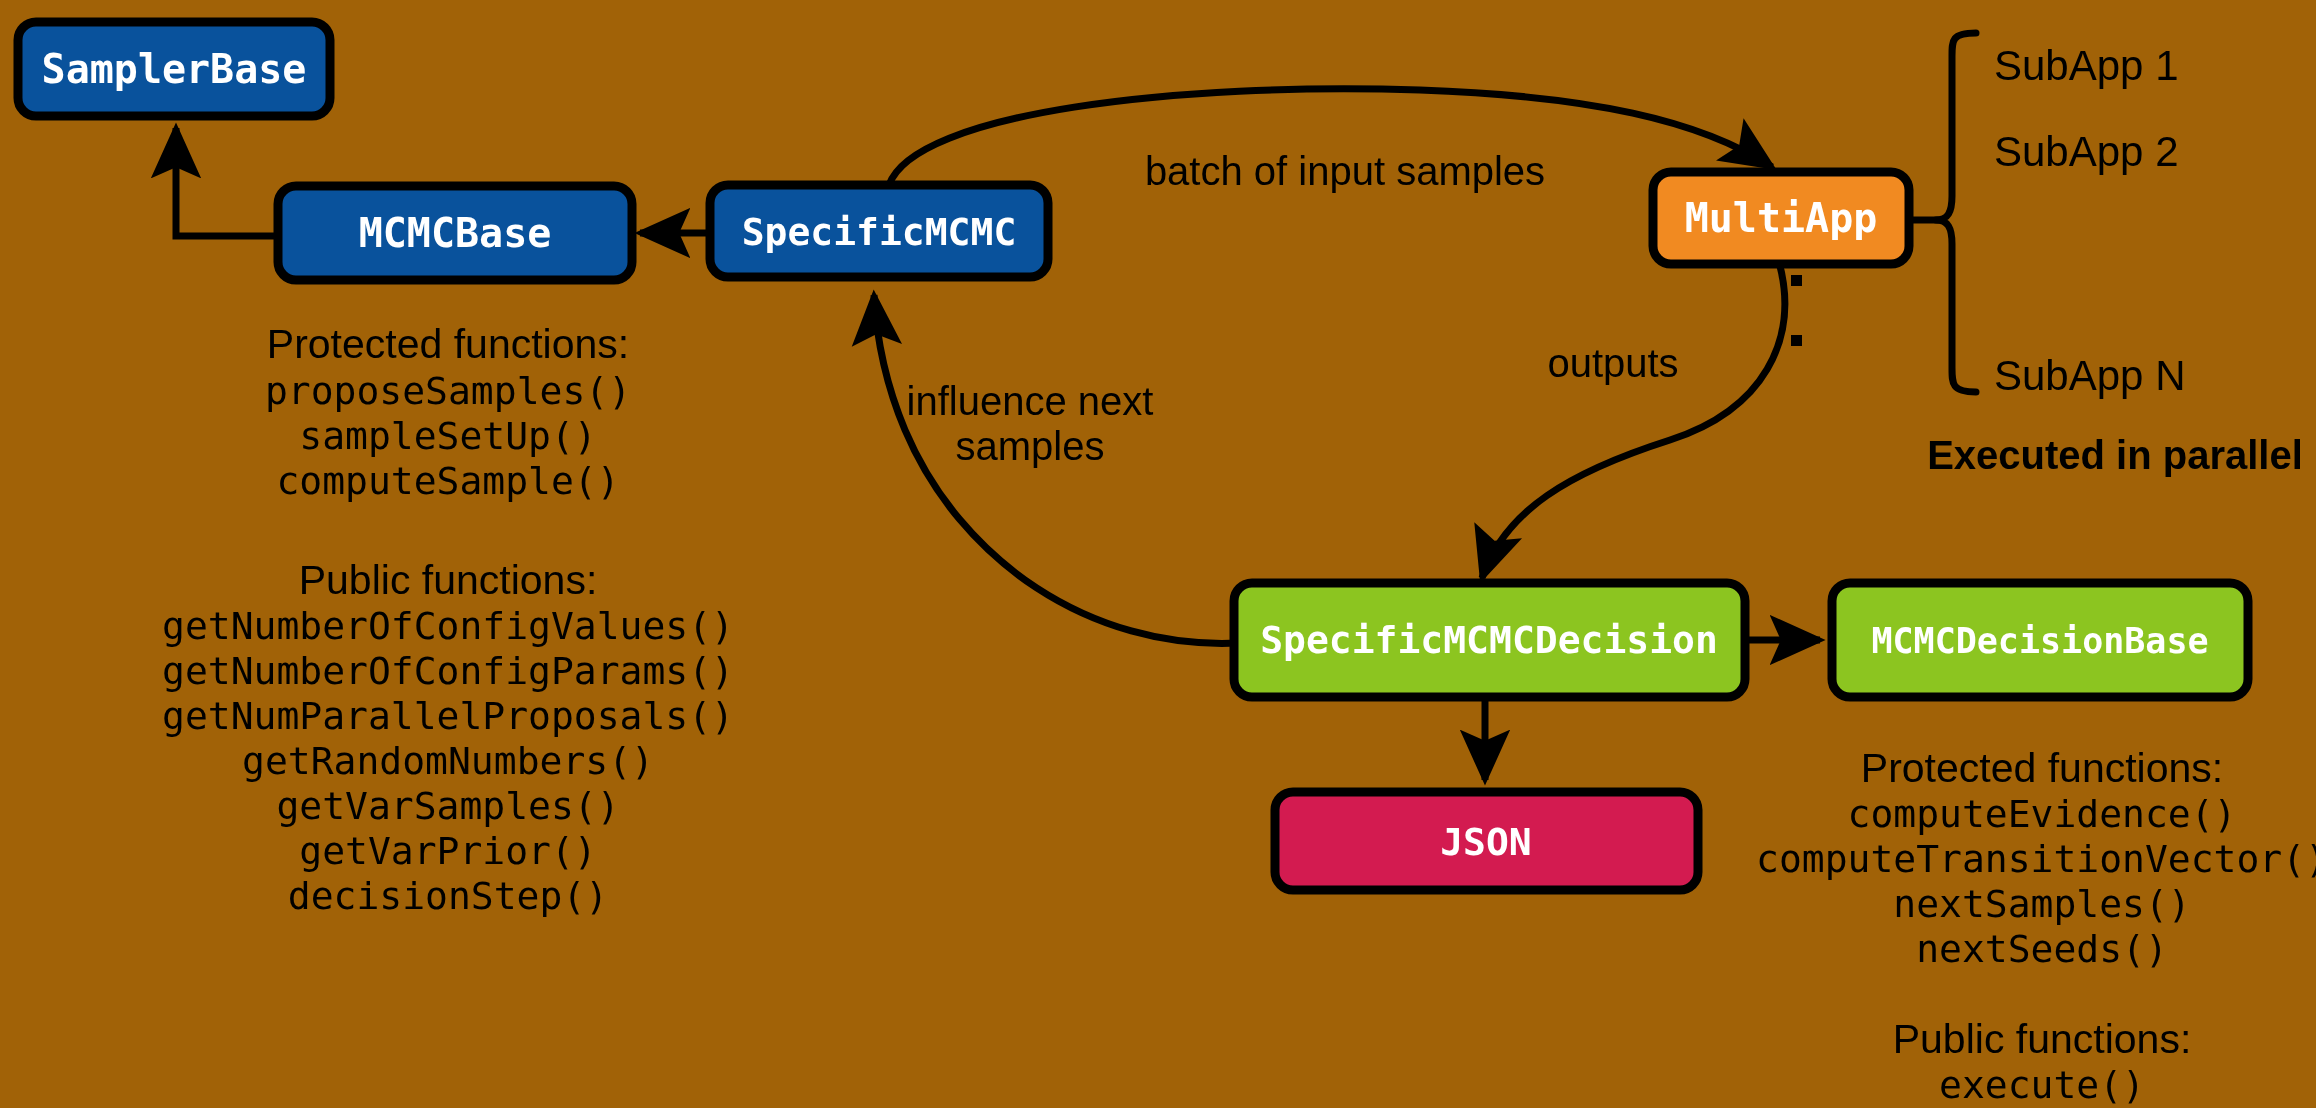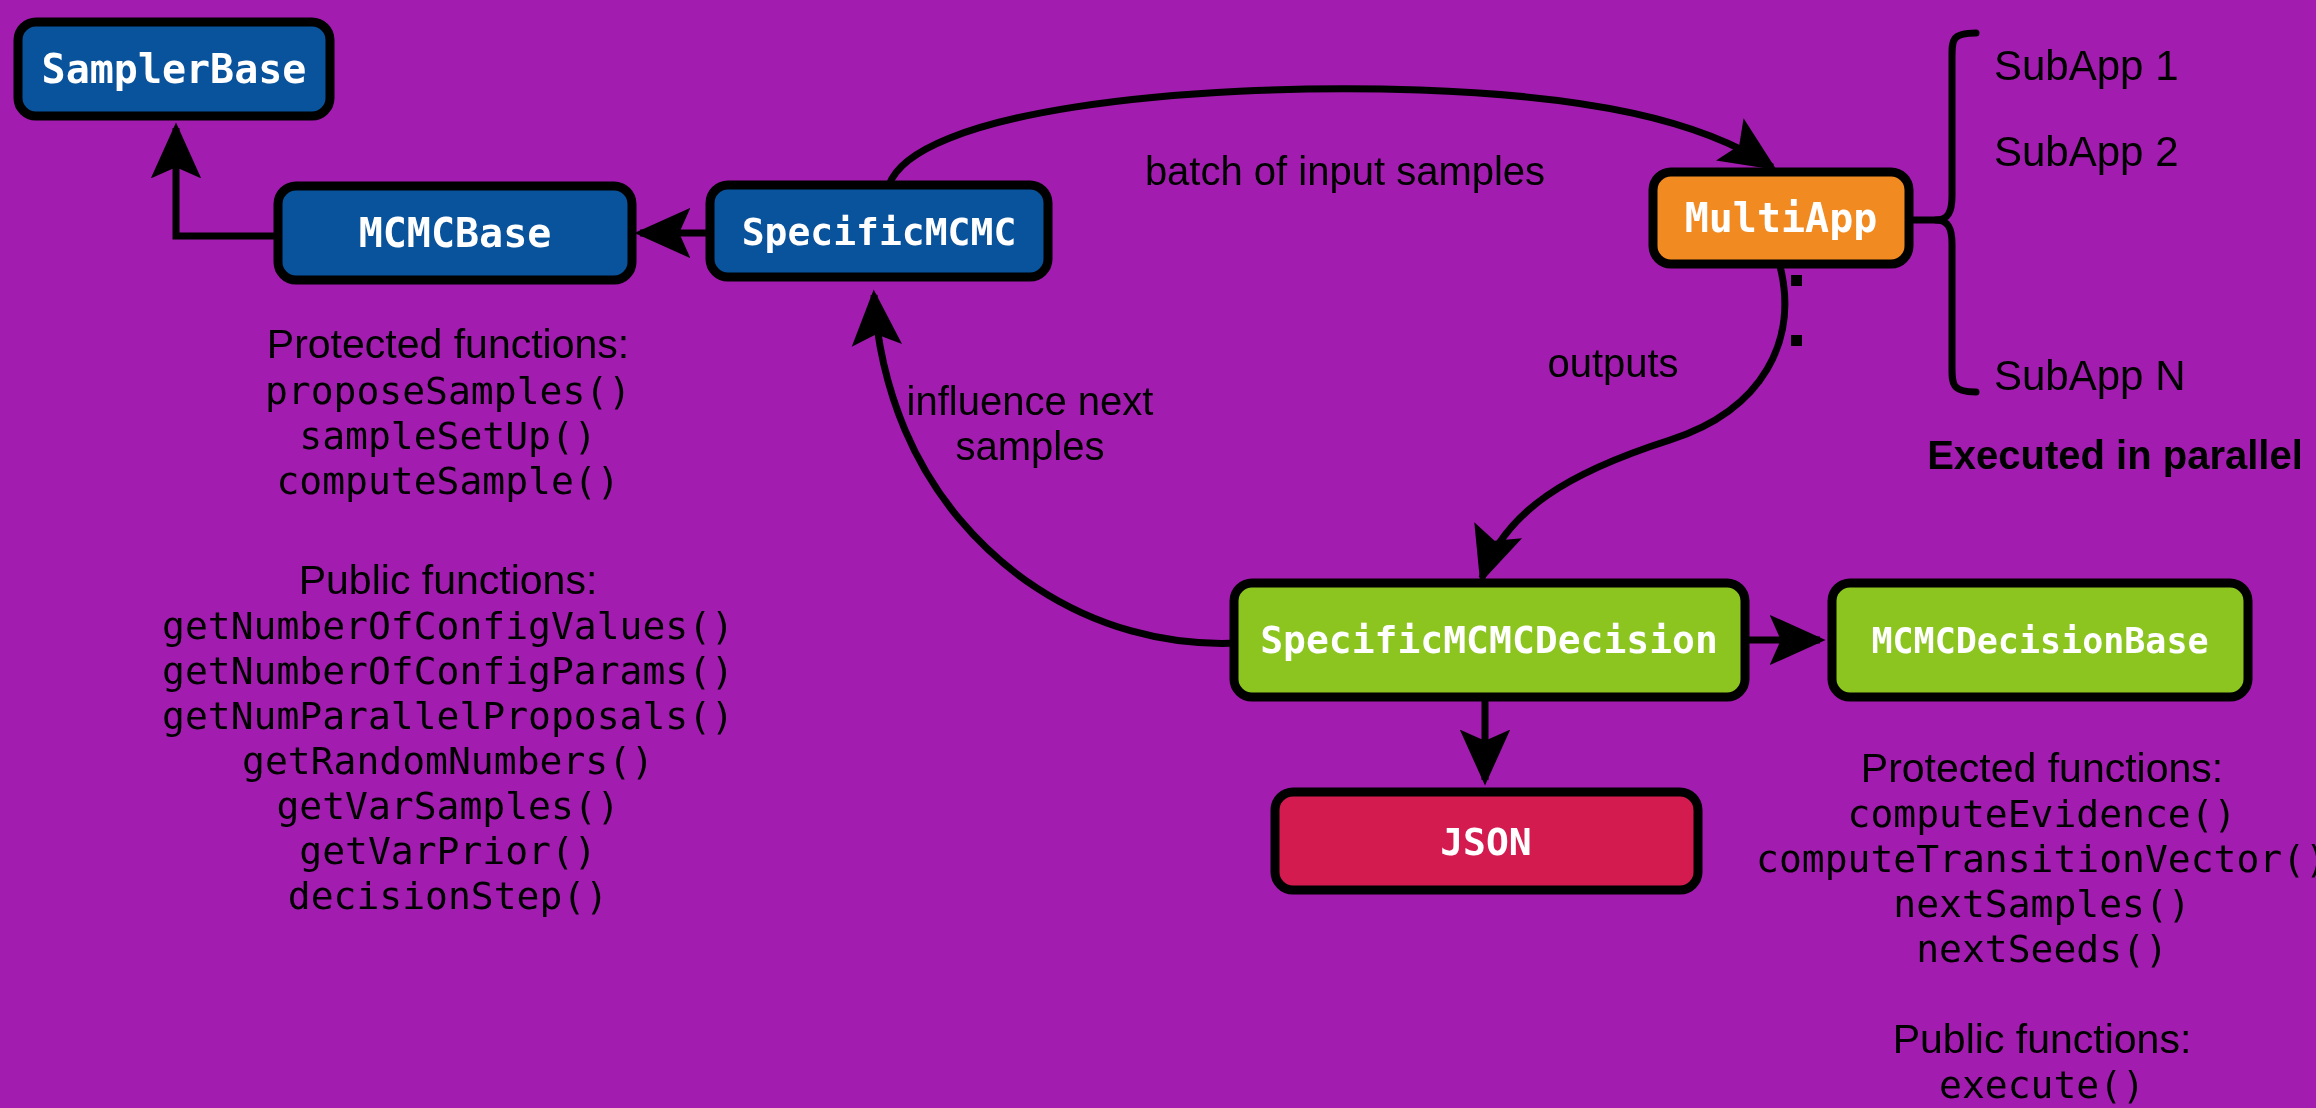--- a/index.html
+++ b/index.html
@@ -10,21 +10,21 @@
   body {
     width: 2316px;
     height: 1108px;
     overflow: hidden;
     font-family: "Liberation Sans", sans-serif;
   }
   #stage {
     position: relative;
     width: 2316px;
     height: 1108px;
-    background: #a21caf;
+    background: #a16207;
   }
   #stage svg {
     position: absolute;
     top: 0;
     left: 0;
     width: 2316px;
     height: 1108px;
   }
   .node-label {
     font-family: "DejaVu Sans Mono", "Liberation Mono", monospace;

